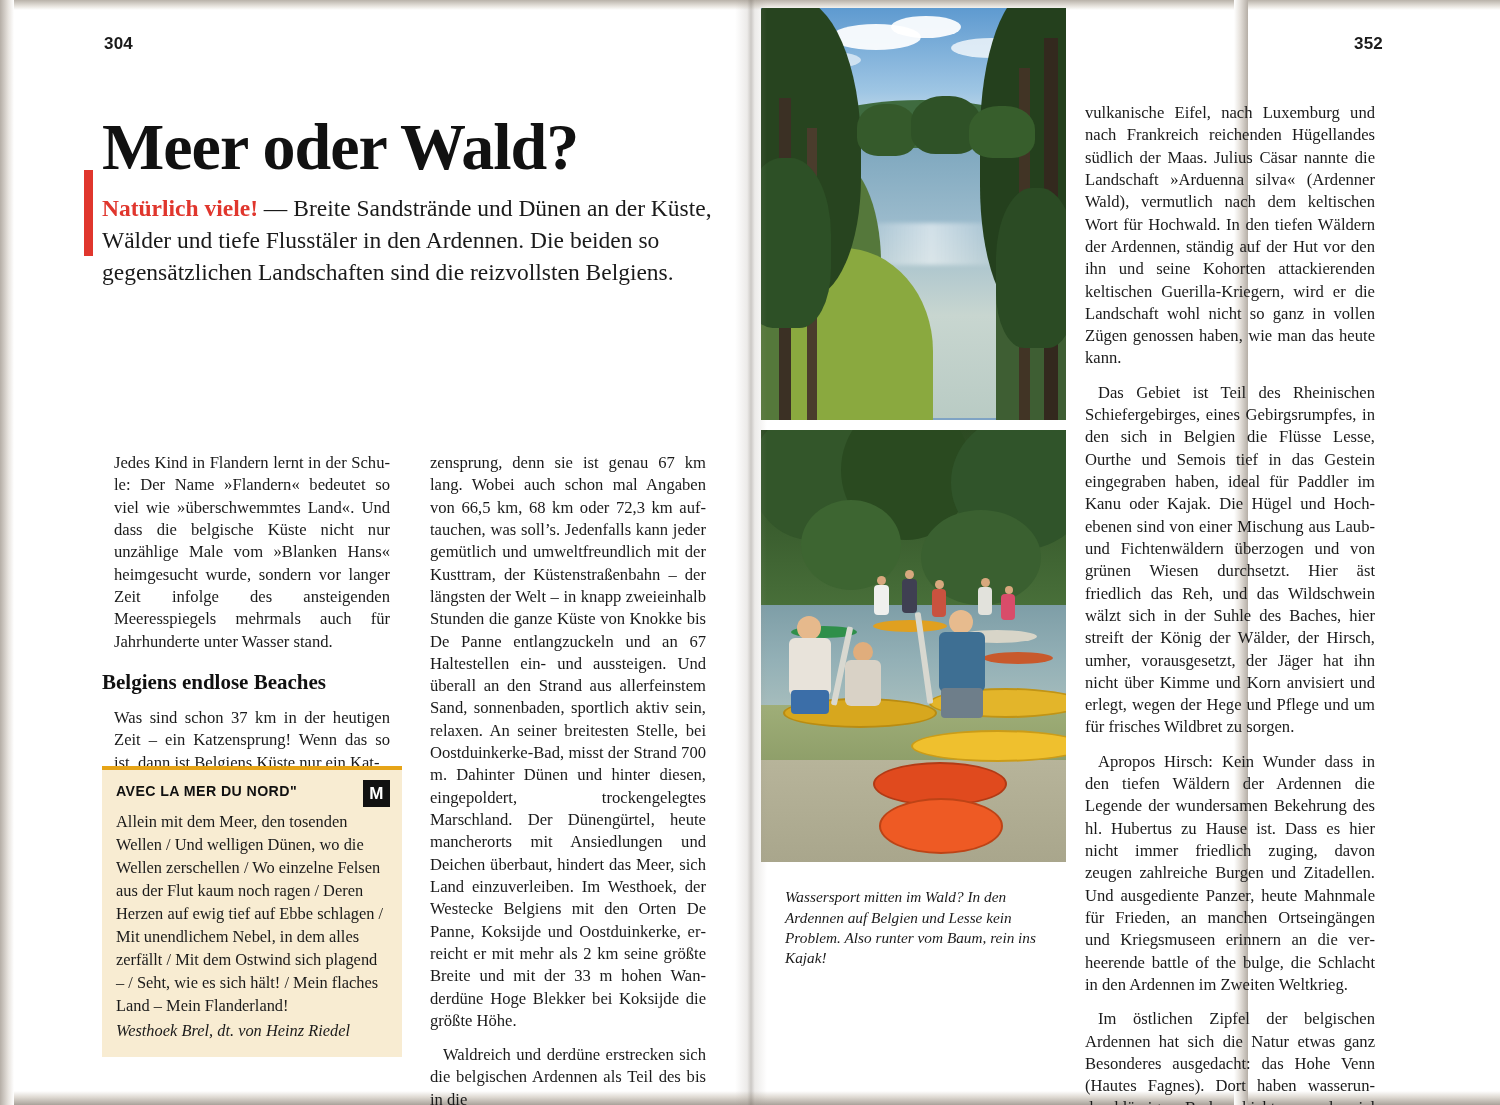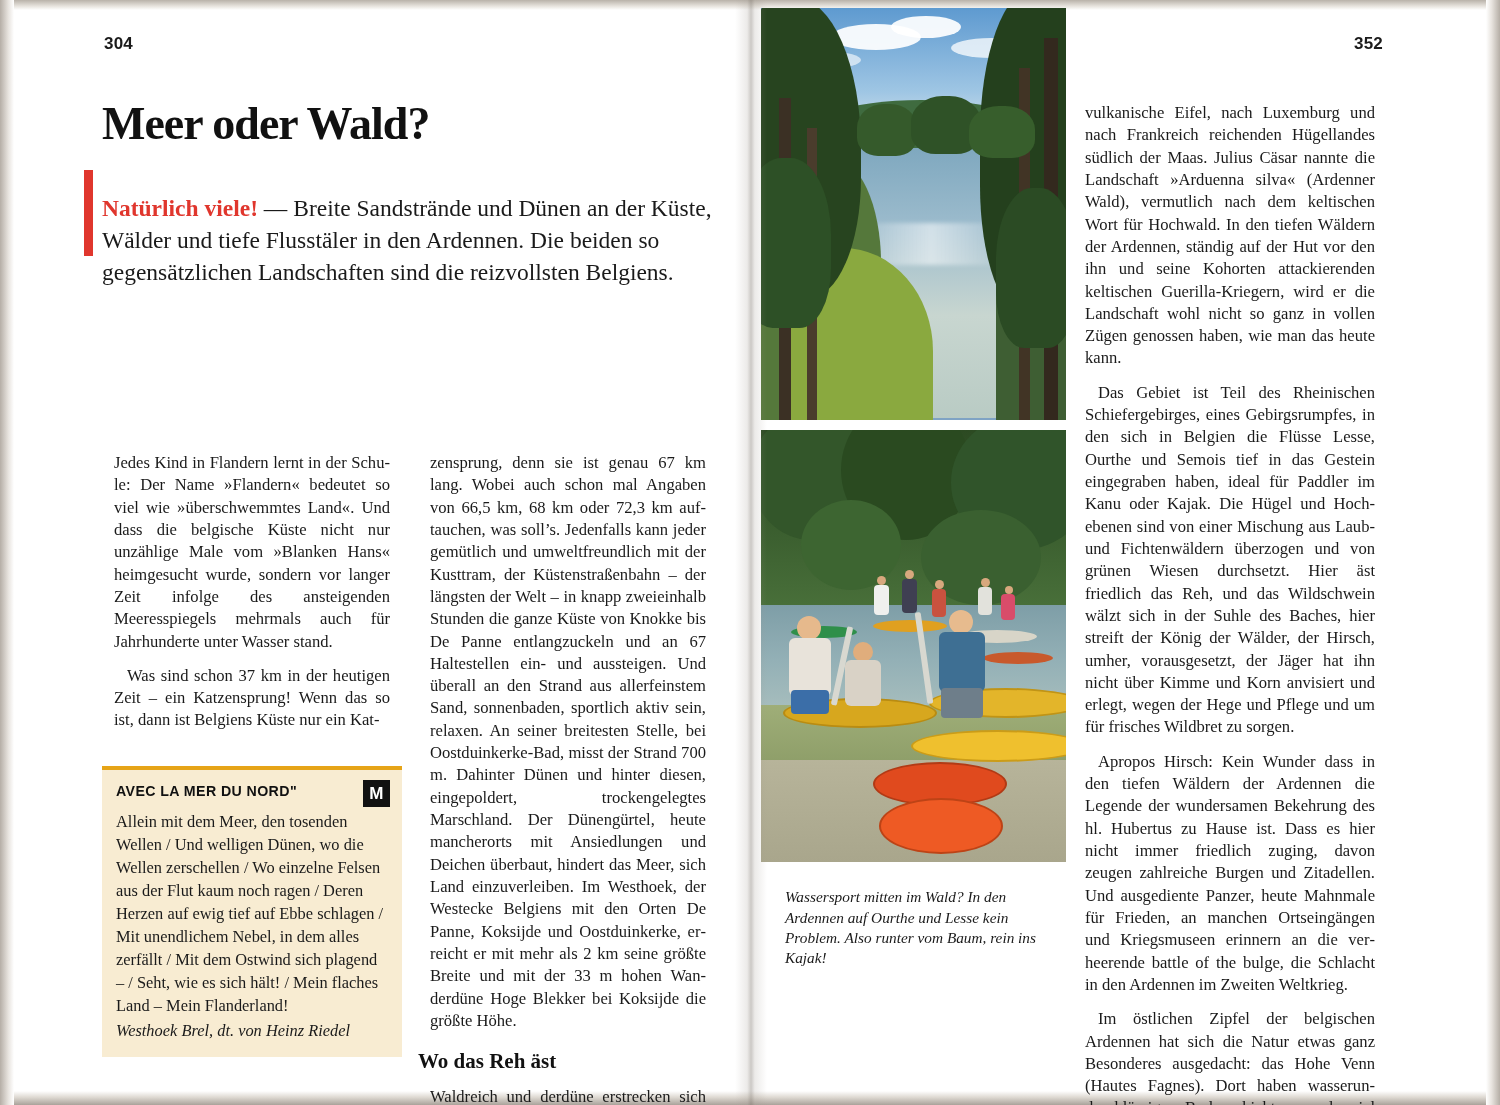--- a/index.html
+++ b/index.html
@@ -9,21 +9,21 @@
   }
   body {
     width: 1500px;
     height: 1105px;
     overflow: hidden;
     font-family: "Liberation Serif", serif;
     color: #1a1a1a;
   }
   .spread {
     position: relative;
-    width: 1500px;
+    width: 1248px;
     height: 1105px;
     background: #ffffff;
   }
   
   .page-shadow-top {
     position: absolute;
     left: 0; top: 0; width: 1500px; height: 10px;
     background: linear-gradient(to bottom, #b9b2a9 0%, #e6e2dc 60%, #ffffff 100%);
   }
   .page-shadow-bottom {
@@ -75,21 +75,21 @@
   .folio-right { right: 103px; }
 
   
   .headline {
     position: absolute;
     left: 88px;
     top: 62px;
     width: 620px;
     font-family: "Liberation Serif", serif;
     font-weight: bold;
-    font-size: 46px;
+    font-size: 66px;
     line-height: 1.0;
     letter-spacing: -1px;
     color: #111111;
   }
   .lead-wrap {
     position: absolute;
     left: 88px;
     top: 160px;
     width: 612px;
   }
@@ -320,26 +320,26 @@
       <div class="lead-bar"></div>
       <p class="lead">
         <span class="kicker">Natürlich viele!</span>
         <span>—</span>
         <span>Breite Sandstrände und Dünen an der Küste, Wälder und tiefe Flusstäler in den Ardennen. Die beiden so gegensätzlichen Landschaften sind die reizvollsten Belgiens.</span>
       </p>
     </div>
 
     <div class="col col-l1">
       <p>Jedes Kind in Flandern lernt in der Schu­le: Der Name »Flandern« bedeutet so viel wie »überschwemmtes Land«. Und dass die belgische Küste nicht nur unzählige Male vom »Blanken Hans« heimgesucht wurde, sondern vor langer Zeit infolge des ansteigenden Meeresspiegels mehr­mals auch für Jahrhunderte unter Wasser stand.</p>
+      <h2 class="subhead">Belgiens endlose Beaches</h2>
       <p>Was sind schon 37 km in der heutigen Zeit – ein Katzensprung! Wenn das so ist, dann ist Belgiens Küste nur ein Kat-</p>
     </div>
 
     <div class="col col-l2">
       <p>zensprung, denn sie ist genau 67 km lang. Wobei auch schon mal Angaben von 66,5 km, 68 km oder 72,3 km auf­tauchen, was soll’s. Jedenfalls kann jeder gemütlich und umweltfreundlich mit der Kusttram, der Küstenstraßenbahn – der längsten der Welt – in knapp zweieinhalb Stunden die ganze Küste von Knokke bis De Panne entlangzuckeln und an 67 Haltestellen ein- und aussteigen. Und überall an den Strand aus allerfeinstem Sand, sonnenbaden, sportlich aktiv sein, relaxen. An seiner breitesten Stelle, bei Oostduinkerke-Bad, misst der Strand 700 m. Dahinter Dünen und hinter diesen, eingepoldert, trockengelegtes Marschland. Der Dünengürtel, heute mancherorts mit Ansiedlungen und Deichen überbaut, hindert das Meer, sich Land einzuverleiben. Im Westhoek, der Westecke Belgiens mit den Orten De Panne, Koksijde und Oostduinkerke, er­reicht er mit mehr als 2 km seine größte Breite und mit der 33 m hohen Wan­derdüne Hoge Blekker bei Koksijde die größte Höhe.</p>
-      <h2 class="subhead">Wo das Reh äst</h2>
       <p>Waldreich und derdüne erstrecken sich die belgischen Ardennen als Teil des bis in die</p>
     </div>
 
     <div class="poembox">
       <div class="pb-head">
         <span>AVEC LA MER DU NORD"</span>
         <span class="pb-badge">M</span>
       </div>
       <div class="pb-body">
         <span>Allein mit dem Meer, den tosenden Wellen / Und welligen Dünen, wo die Wellen zerschellen / Wo einzel­ne Felsen aus der Flut kaum noch ragen / Deren Herzen auf ewig tief auf Ebbe schlagen / Mit unendli­chem Nebel, in dem alles zerfällt / Mit dem Ostwind sich plagend – / Seht, wie es sich hält! / Mein flaches Land – Mein Flanderland!</span>
@@ -441,21 +441,21 @@
         <div class="p-body" style="left:0px;top:18px;width:36px;height:46px;background:#d9d2c6;border-radius:6px;"></div>
       </div>
       <div class="person" style="left:176px;top:180px;">
         <div class="p-head" style="left:12px;top:0;width:24px;height:24px;background:#e7bb8e;"></div>
         <div class="p-body" style="left:2px;top:22px;width:46px;height:60px;background:#3e6f93;border-radius:6px;"></div>
         <div class="p-body" style="left:4px;top:78px;width:42px;height:30px;background:#6e7e8a;border-radius:4px;"></div>
       </div>
     </div>
   </div>
 
-  <p class="caption">Wassersport mitten im Wald? In den Ardennen auf Ourthe und Lesse kein Problem. Also runter vom Baum, rein ins Kajak!</p>
+  <p class="caption">Wassersport mitten im Wald? In den Ardennen auf Belgien und Lesse kein Problem. Also runter vom Baum, rein ins Kajak!</p>
 
   <div class="col col-r1">
     <p>vulkanische Eifel, nach Luxemburg und nach Frankreich reichenden Hügellandes südlich der Maas. Julius Cäsar nannte die Landschaft »Arduenna silva« (Ardenner Wald), vermutlich nach dem keltischen Wort für Hochwald. In den tiefen Wäl­dern der Ardennen, ständig auf der Hut vor den ihn und seine Kohorten attackie­renden keltischen Guerilla-Kriegern, wird er die Landschaft wohl nicht so ganz in vollen Zügen genossen haben, wie man das heute kann.</p>
     <p>Das Gebiet ist Teil des Rheinischen Schiefergebirges, eines Gebirgsrumpfes, in den sich in Belgien die Flüsse Lesse, Ourthe und Semois tief in das Gestein eingegraben haben, ideal für Paddler im Kanu oder Kajak. Die Hügel und Hoch­ebenen sind von einer Mischung aus Laub- und Fichtenwäldern überzogen und von grünen Wiesen durchsetzt. Hier äst friedlich das Reh, und das Wildschwein wälzt sich in der Suhle des Baches, hier streift der König der Wälder, der Hirsch, umher, vorausgesetzt, der Jäger hat ihn nicht über Kimme und Korn anvisiert und erlegt, wegen der Hege und Pflege und um für frisches Wildbret zu sorgen.</p>
     <p>Apropos Hirsch: Kein Wunder dass in den tiefen Wäldern der Ardennen die Legende der wundersamen Bekehrung des hl. Hubertus zu Hause ist. Dass es hier nicht immer friedlich zuging, davon zeugen zahlreiche Burgen und Zitadellen. Und ausgediente Panzer, heute Mahnmale für Frieden, an manchen Ortseingängen und Kriegsmuseen erinnern an die ver­heerende battle of the bulge, die Schlacht in den Ardennen im Zweiten Weltkrieg.</p>
     <p><span>Im östlichen Zipfel der belgischen Ardennen hat sich die Natur etwas ganz Besonderes ausgedacht: das Hohe Venn (Hautes Fagnes). Dort haben wasserun­durchlässige Bodenschichten und viel Regen Hochmoore und damit eine ver­wunschene Landschaft entstehen lassen, die viele Besucher und Wanderer in ihren Bann zieht.</span><span class="endmark"></span></p>
   </div>
 
   <div class="gutter"></div>
 </div>

